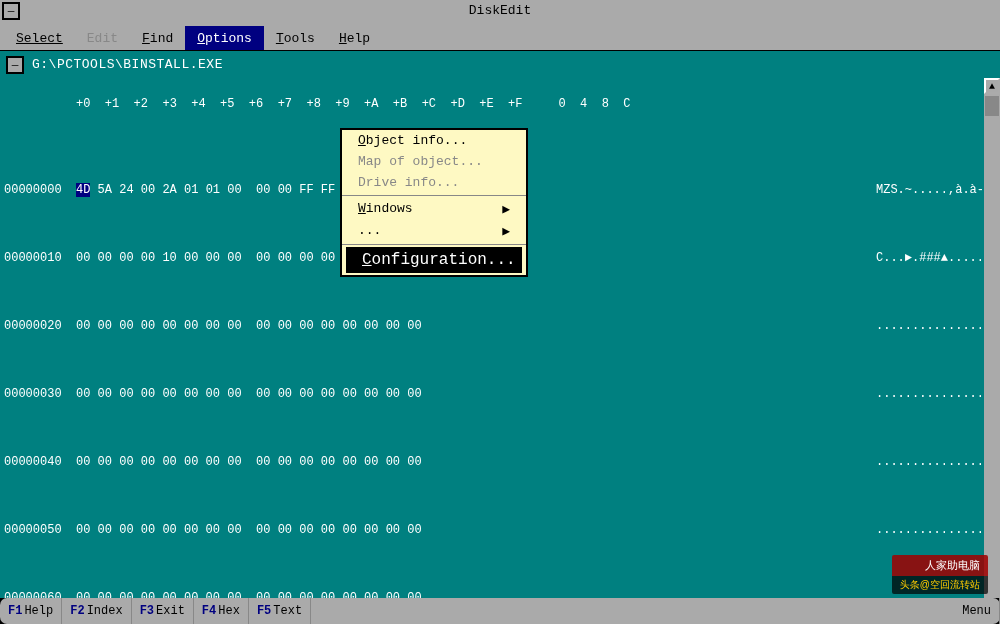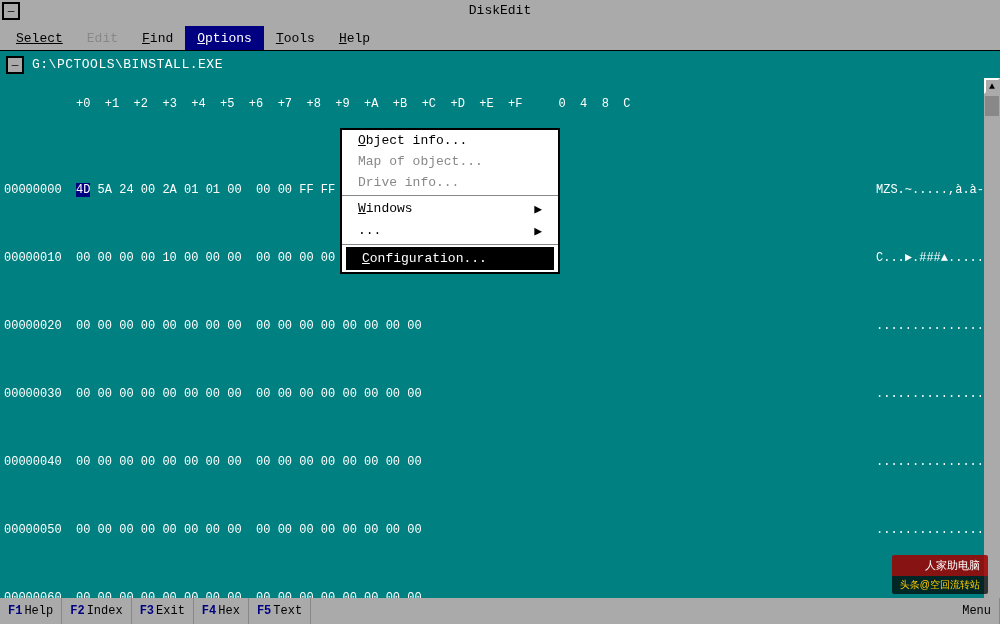--- a/index.html
+++ b/index.html
@@ -154,22 +154,22 @@
       height: 20px;
       background: #888;
       margin-top: 2px;
     }
 
     
     #options-dropdown {
       position: absolute;
       left: 340px;
       top: 50px;
-      width: 220px;
-      background: #ffffff;
+      width: 188px;
+      background: #fef9c3;
       border: 2px solid #000;
       z-index: 100;
       font-size: 13px;
       font-family: 'Courier New', Courier, monospace;
     }
     .dropdown-item {
       padding: 3px 16px;
       color: #000;
       cursor: pointer;
       white-space: nowrap;
@@ -186,35 +186,36 @@
     .dropdown-divider {
       border-top: 1px solid #888;
       margin: 2px 0;
     }
 
     
     #config-item {
       background: #000;
       color: #fff;
       padding: 4px 16px;
-      font-size: 13px;
+      font-size: 16px;
       cursor: pointer;
       margin: 2px 4px;
     }
 
     
     #status-bar {
       background: #aaa;
       height: 26px;
       display: flex;
       align-items: center;
       position: absolute;
       bottom: 0;
       left: 0;
       right: 0;
+      border-radius: 7px;
     }
     .status-item {
       display: flex;
       align-items: center;
       height: 100%;
       padding: 0 8px;
       font-size: 12px;
       color: #000;
       border-right: 1px solid #888;
     }

